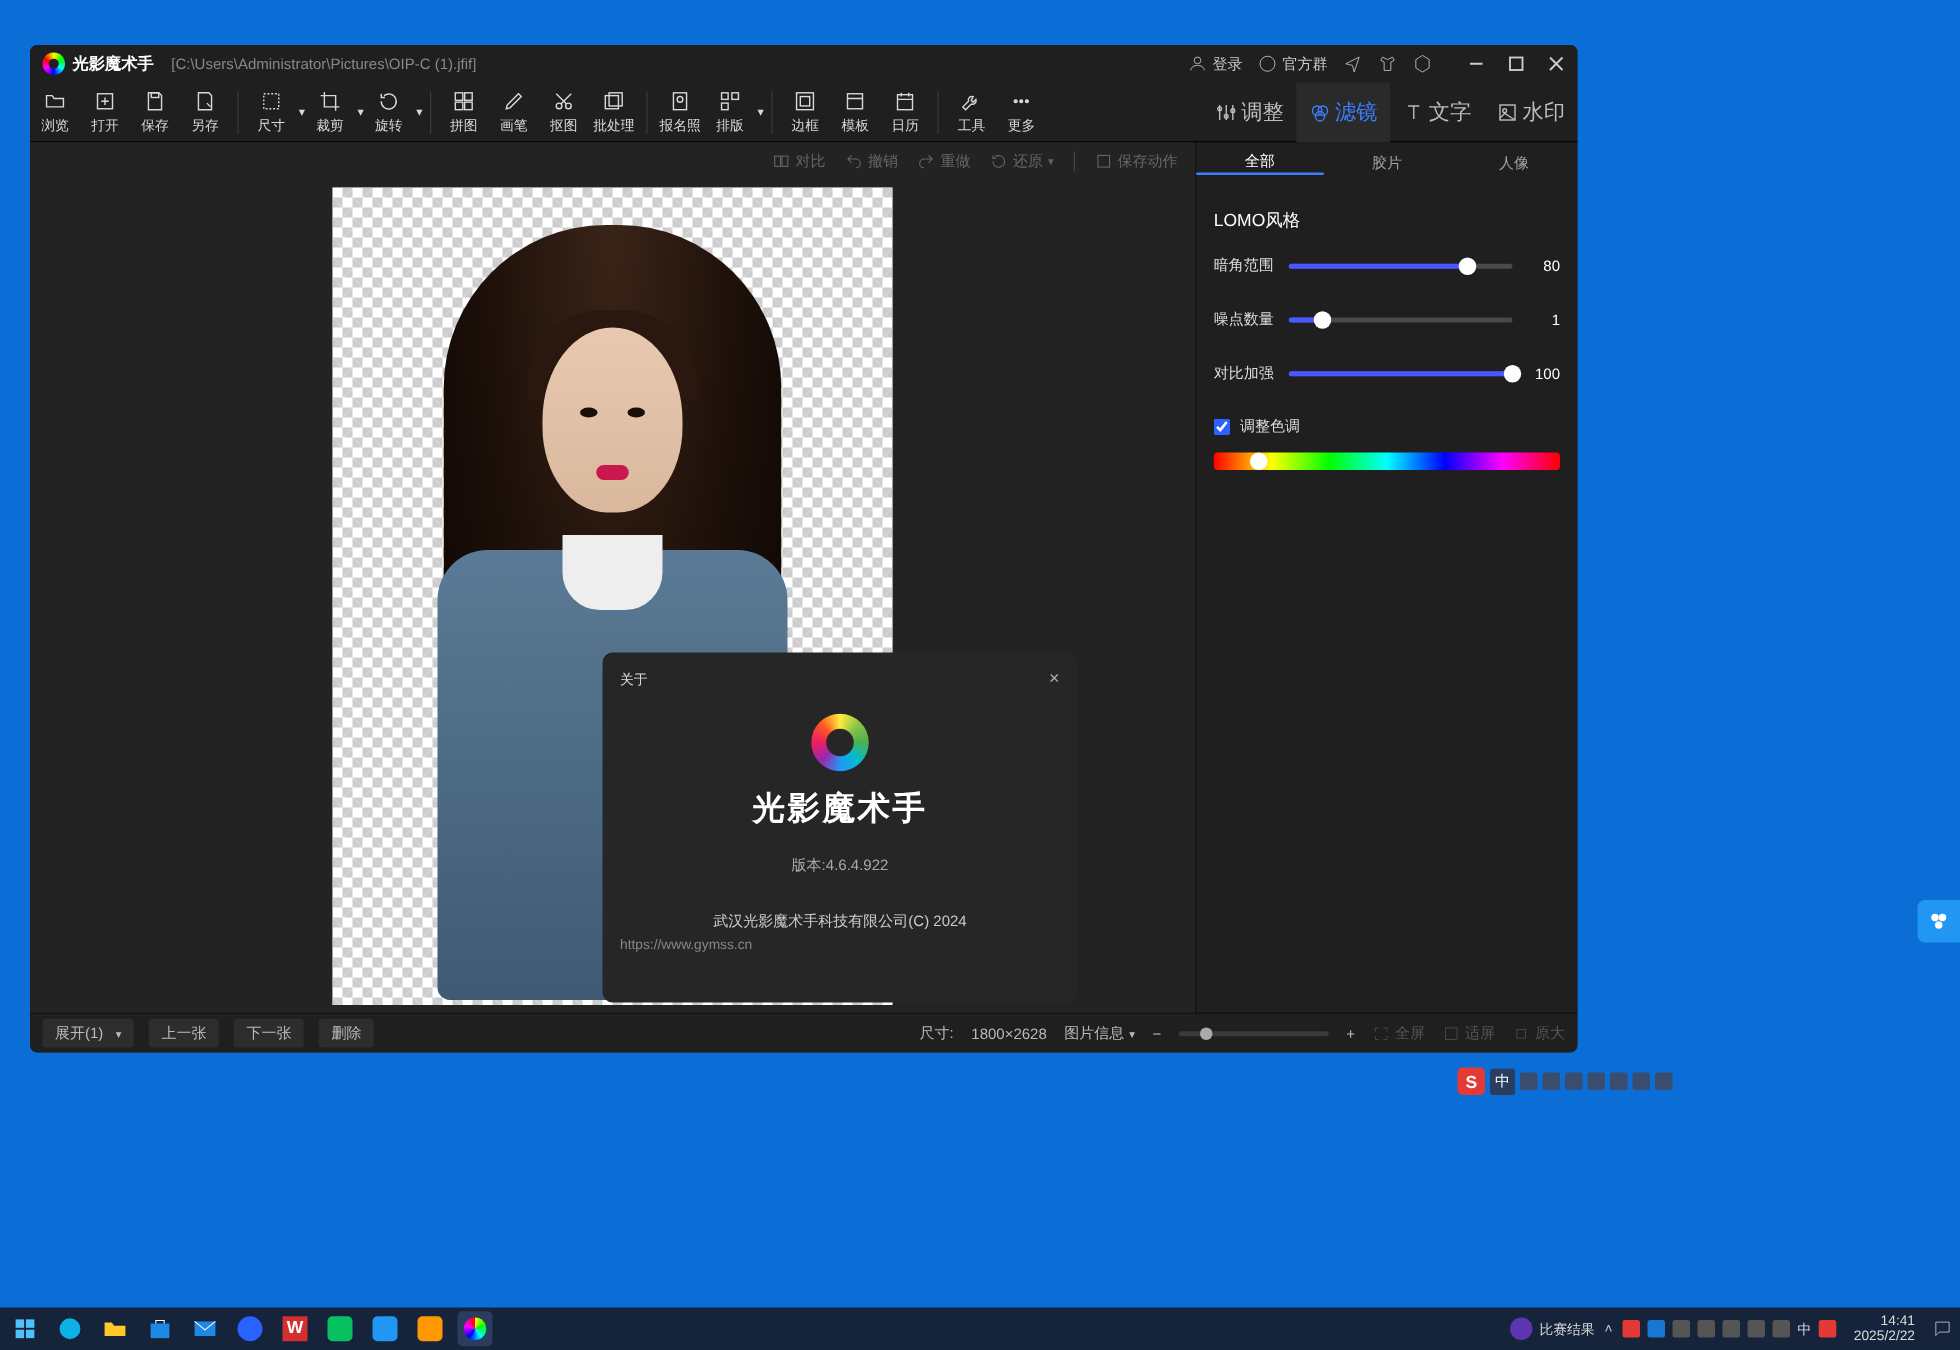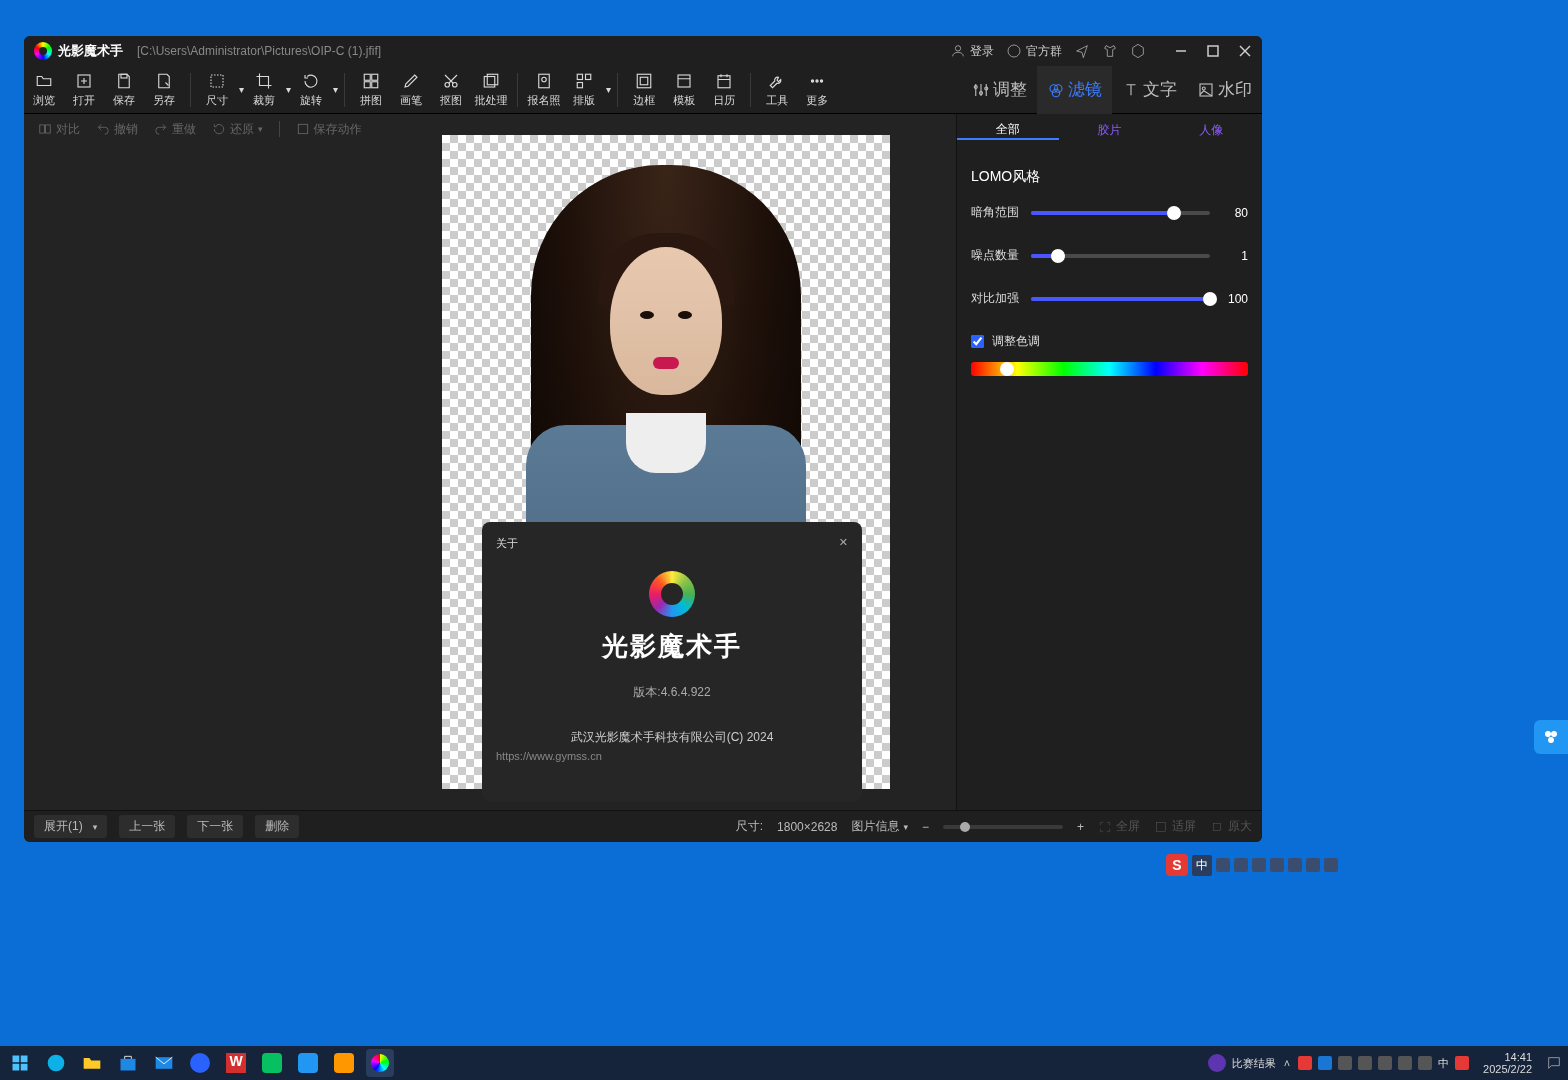--- a/index.html
+++ b/index.html
@@ -19,38 +19,38 @@
 .tb-group { display: flex; }
 .tb-item { display: flex; flex-direction: column; align-items: center; justify-content: center; width: 40px; height: 48px; color: #d9d9d9; font-size: 11px; cursor: pointer; gap: 3px; }
 .tb-item svg { width: 18px; height: 18px; stroke: #d9d9d9; fill: none; stroke-width: 1.5; }
 .tb-sep { width: 1px; height: 34px; background: #3a3a3a; margin: 0 6px; }
 .tb-dd { display:flex; align-items:center; padding-left:2px; color:#d9d9d9; font-size:10px;}
 .right-tabs { margin-left: auto; display: flex; height: 48px; }
 .rt-item { width: 75px; display: flex; align-items: center; justify-content: center; color: #bdbdbd; font-size: 17px; gap: 3px; cursor: pointer; }
 .rt-item.active { background: #2a2a2a; color: #3d7eff; }
 .rt-item svg { width: 18px; height: 18px; stroke: currentColor; fill: none; stroke-width: 1.5; }
 .content-row { flex: 1; display: flex; min-height: 0; }
-.canvas-area { flex: 1; background: #232323; position: relative; display: flex; flex-direction: row; }
+.canvas-area { flex: 1; background: #232323; position: relative; display: flex; flex-direction: column; }
 .canvas-topbar { height: 30px; display: flex; align-items: center; justify-content: flex-end; gap: 16px; padding: 0 14px; color: #666; font-size: 12px; background: #232323;}
 .canvas-topbar .ctb { display: flex; align-items:center; gap:4px;}
 .canvas-topbar svg { width:14px; height:14px; stroke:#666; fill:none; stroke-width:1.5;}
 .canvas-viewport { flex: 1; display: flex; align-items: center; justify-content: center; background: #232323; position: relative;}
 .image-holder { width: 448px; height: 654px; background-image: linear-gradient(45deg,#ccc 25%,transparent 25%),linear-gradient(-45deg,#ccc 25%,transparent 25%),linear-gradient(45deg,transparent 75%,#ccc 75%),linear-gradient(-45deg,transparent 75%,#ccc 75%); background-size: 16px 16px; background-position: 0 0,0 8px,8px -8px,-8px 0; background-color:#fff; position:relative; overflow:hidden;}
 .person { position:absolute; left:50%; transform:translateX(-50%); top:30px; width:360px; height:620px; }
 .hair { position:absolute; top:0; left:50%; transform:translateX(-50%); width:270px; height:520px; background: radial-gradient(ellipse at top,#3a2418 0%,#1a0e08 60%,#0a0503 100%); border-radius: 130px 130px 60px 60px;}
 .face { position:absolute; top:82px; left:50%; transform:translateX(-50%); width:112px; height:148px; background: linear-gradient(#e8c9b0,#d9b89d); border-radius: 50% 50% 46% 46%;}
 .bangs { position:absolute; top:68px; left:50%; transform:translateX(-50%); width:136px; height:72px; background:#2a1810; border-radius: 60px 60px 0 0;}
 .lips { position:absolute; top:192px; left:50%; transform:translateX(-50%); width:26px; height:12px; background:#c91850; border-radius: 10px;}
 .eye-l,.eye-r{position:absolute; top:146px; width:14px; height:8px; background:#1a0e08; border-radius:50%;}
 .eye-l{left:calc(50% - 26px);} .eye-r{left:calc(50% + 12px);}
 .body { position:absolute; top:260px; left:50%; transform:translateX(-50%); width:280px; height:360px; background: linear-gradient(#5b7a95,#3f5a73); border-radius: 40px 40px 10px 10px;}
 .shirt { position:absolute; top:248px; left:50%; transform:translateX(-50%); width:80px; height:60px; background:#eee; border-radius: 0 0 30px 30px;}
 .right-panel { width: 306px; background: #1f1f1f; border-left: 1px solid #111; display: flex; flex-direction: column; color: #ddd; }
 .panel-tabs { height: 32px; display: flex; align-items: center; }
-.panel-tab { flex: 1; display: flex; align-items: center; justify-content: center; font-size: 12px; color: #8b5cf6; cursor: pointer; }
+.panel-tab { flex: 1; display: flex; align-items: center; justify-content: center; font-size: 12px; color: #a3a3a3; cursor: pointer; }
 .panel-tab.active { border-bottom: 2px solid #3d7eff; color: #fff; }
 .panel-body { padding: 14px; }
 .panel-title { font-size: 14px; color: #fff; margin: 8px 0 18px;}
 .slider-row { display: flex; align-items: center; gap: 10px; margin-bottom: 26px; font-size: 12px; }
 .slider-row .sl-label { width: 50px; color: #ddd; }
 .slider-row .sl-val { width: 28px; text-align: right; color: #fff; }
 .slider-track { flex: 1; height: 4px; background: #4a4a4a; border-radius: 2px; position: relative; }
 .slider-fill { position: absolute; left: 0; top: 0; height: 100%; background: #4a56ff; border-radius: 2px; }
 .slider-thumb { position: absolute; top: 50%; transform: translate(-50%,-50%); width: 14px; height: 14px; background: #fff; border-radius: 50%; }
 .chk-row { display:flex; align-items:center; gap:8px; font-size:12px; margin-bottom:12px;}

